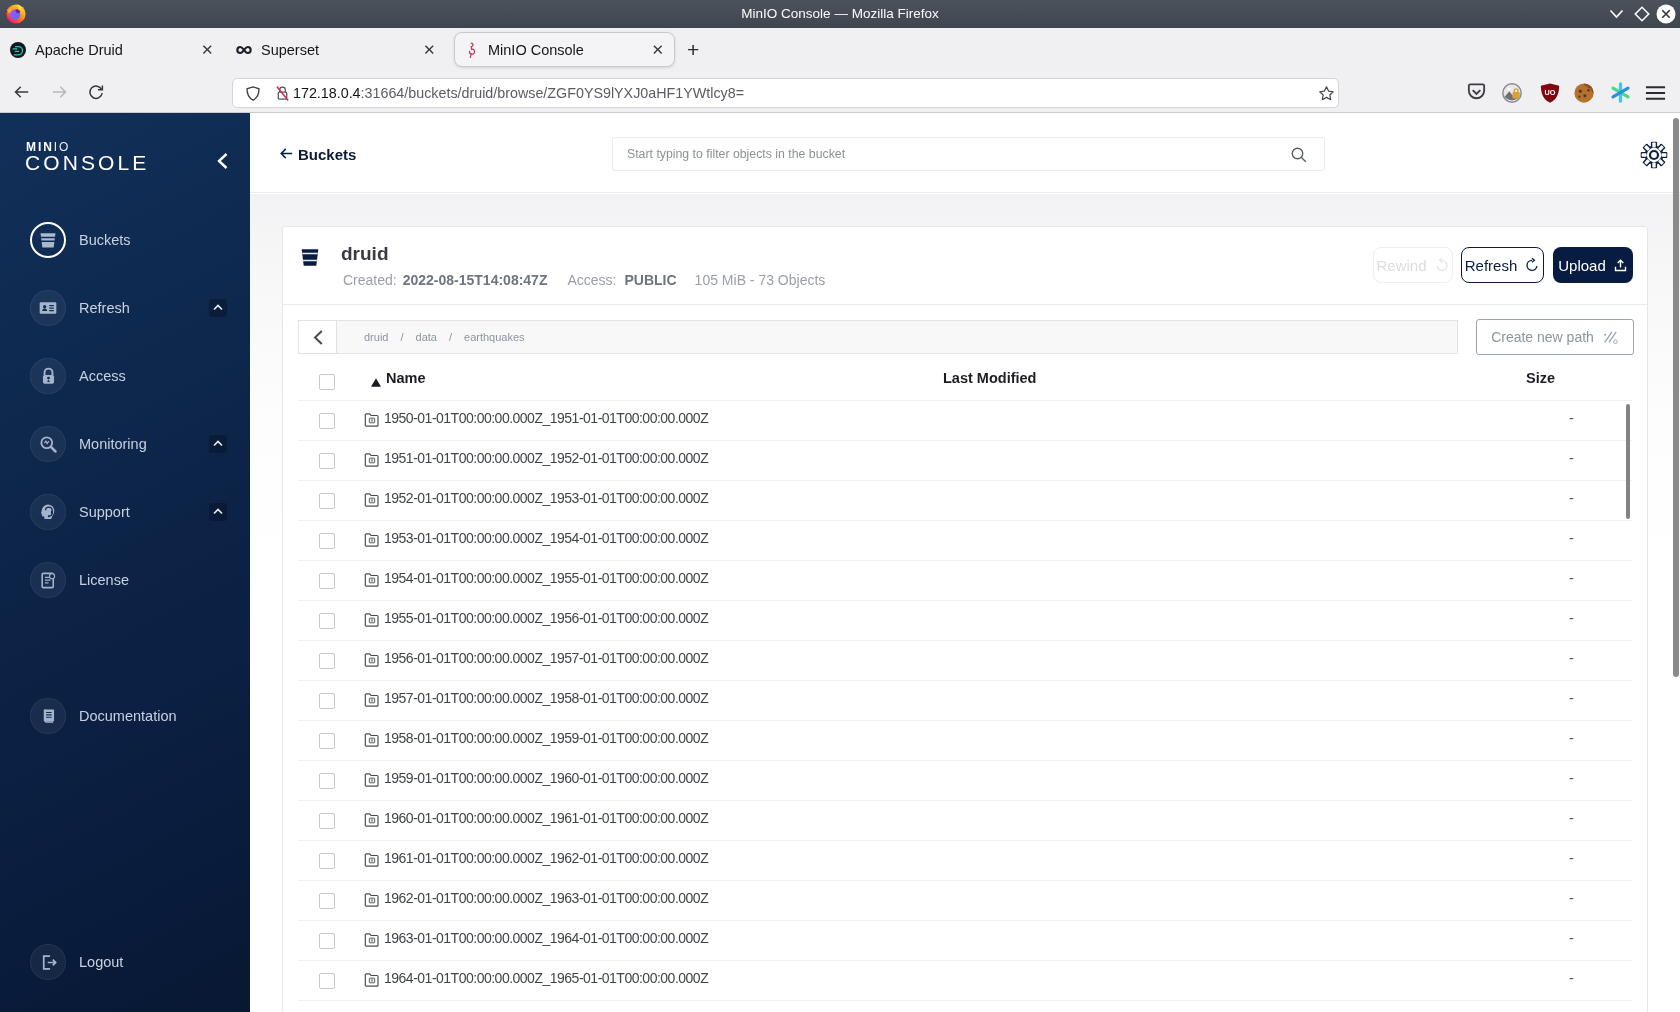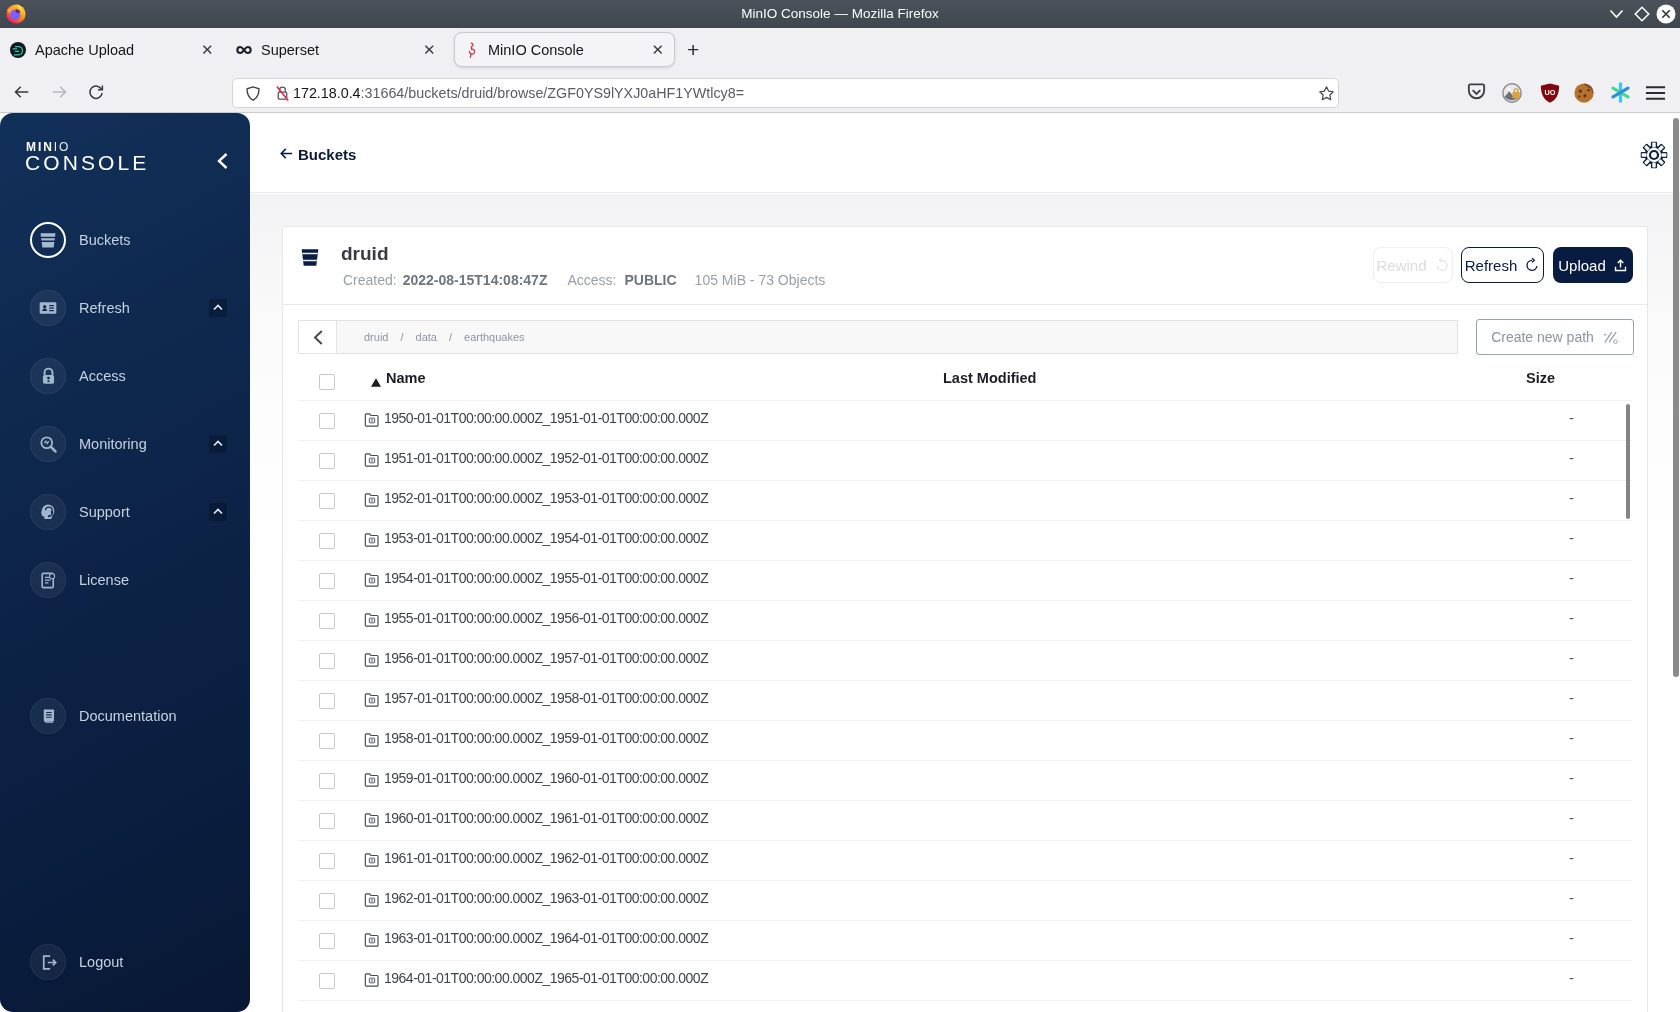--- a/index.html
+++ b/index.html
@@ -22,21 +22,21 @@
   .urlbar { position:absolute; left:232px; top:78px; width:1107px; height:30px; background:#fff;
     border:1px solid #d4d4da; border-radius:5px; display:flex; align-items:center; }
   .urltext { font-size:14.3px; color:#15141a; white-space:nowrap; }
   .urltext .dim { color:#5b5b66; }
 
   
   .app { position:absolute; left:0; top:113px; width:1680px; height:899px; background:#fff; }
   .contentbg { position:absolute; left:250px; top:81px; width:1430px; height:818px;
     background:linear-gradient(180deg,#f2f2f4 0px,#f8f8f9 90px,#fdfdfe 230px,#ffffff 380px); }
   .sidebar { position:absolute; left:0; top:0; width:250px; height:899px;
-    background:linear-gradient(152deg,#113059 0%, #0D2549 42%, #0A1E40 72%, #081834 100%);border-radius:13px; }
+    background:linear-gradient(152deg,#113059 0%, #0D2549 42%, #0A1E40 72%, #081834 100%); }
   .logo { position:absolute; left:26px; top:0; color:#fff; }
   .logo .mini { position:absolute; left:0; top:27px; font-size:12px; font-weight:700; letter-spacing:1.9px; white-space:nowrap; }
   .logo .mini .io { font-weight:400; opacity:.92; }
   .logo .cons { position:absolute; left:-1px; top:37.5px; font-size:21px; font-weight:400; letter-spacing:3.1px; white-space:nowrap; }
   .mi { position:absolute; left:0; width:250px; height:44px; }
   .mi .circ { position:absolute; left:30px; top:50%; margin-top:-18px; width:36px; height:36px; border-radius:50%;
     background:rgba(255,255,255,.055); border:1px solid rgba(255,255,255,.06);
     display:flex; align-items:center; justify-content:center; }
   .mi.sel .circ { background:transparent; border:2px solid #fff; }
   .mi .lbl { position:absolute; left:79px; top:50%; transform:translateY(-50%);
@@ -114,21 +114,21 @@
       </svg>
   </rect></div>
 
   <div class="tabbar">
     <div class="tab" style="left:10px">
       <svg class="fav" width="16" height="16" viewBox="0 0 16 16">
         <circle cx="8" cy="8" r="8" fill="#12181e"></circle>
         <path d="M5 4.6 h3.4 a4.1 4.1 0 0 1 0 8.2 h-4.6" fill="none" stroke="#2cc5b8" stroke-width="1.3"></path>
         <path d="M2.6 6.9 h4.5 M4.8 9.4 h4.3" stroke="#2cc5b8" stroke-width="1.1"></path>
       </svg>
-      <span>Apache Upload</span>
+      <span>Apache Druid</span>
     </div>
     <div class="tab" style="left:201px">
       <span class="x" style="margin-left:0">✕</span>
     </div>
     <div class="tab" style="left:236px">
       <svg class="fav" width="17" height="17" viewBox="0 0 24 24">
         <path d="M6.5 7.5 c2.5 0 3.2 1.6 5.5 4.5 2.3 2.9 3 4.5 5.5 4.5 a4.5 4.5 0 0 0 0-9 c-2.5 0-3.2 1.6-5.5 4.5 -2.3 2.9-3 4.5-5.5 4.5 a4.5 4.5 0 0 1 0-9z" fill="none" stroke="#1b1f2a" stroke-width="3.2"></path>
       </svg>
       <span>Superset</span>
     </div>
@@ -314,20 +314,27 @@
         </div>
         <div class="lbl">Logout</div>
       </div>
     </div>
     <div class="contentbg"></div>
     <div class="hdr">
       <svg style="position:absolute;left:28px;top:32px" width="17" height="17" viewBox="0 0 24 24">
         <path d="M20 12 H5 M11 5.5 L4.5 12 L11 18.5" fill="none" stroke="#081c42" stroke-width="2.1"></path>
       </svg>
       <div style="position:absolute;left:48px;top:33px;color:#0b1b33;font-size:15px;font-weight:700">Buckets</div>
+      <div class="search">
+        <div class="ph">Start typing to filter objects in the bucket</div>
+        <svg style="position:absolute;right:16px;top:8px" width="18" height="18" viewBox="0 0 24 24">
+          <circle cx="10" cy="10" r="7" fill="none" stroke="#545b63" stroke-width="1.8"></circle>
+          <path d="M15.3 15.3 L21 21" stroke="#545b63" stroke-width="1.8"></path>
+        </svg>
+      </div>
       <svg style="position:absolute;left:1390px;top:28px" width="28" height="28" viewBox="0 0 28 28">
         <g transform="translate(14,14)">
           <g fill="#0e2242">
             <g transform="rotate(0)">
               <rect x="-3.1" y="-13.3" width="6.2" height="6" rx="1"></rect>
             </g>
             <g transform="rotate(45)">
               <rect x="-3.1" y="-13.3" width="6.2" height="6" rx="1"></rect>
             </g>
             <g transform="rotate(90)">

